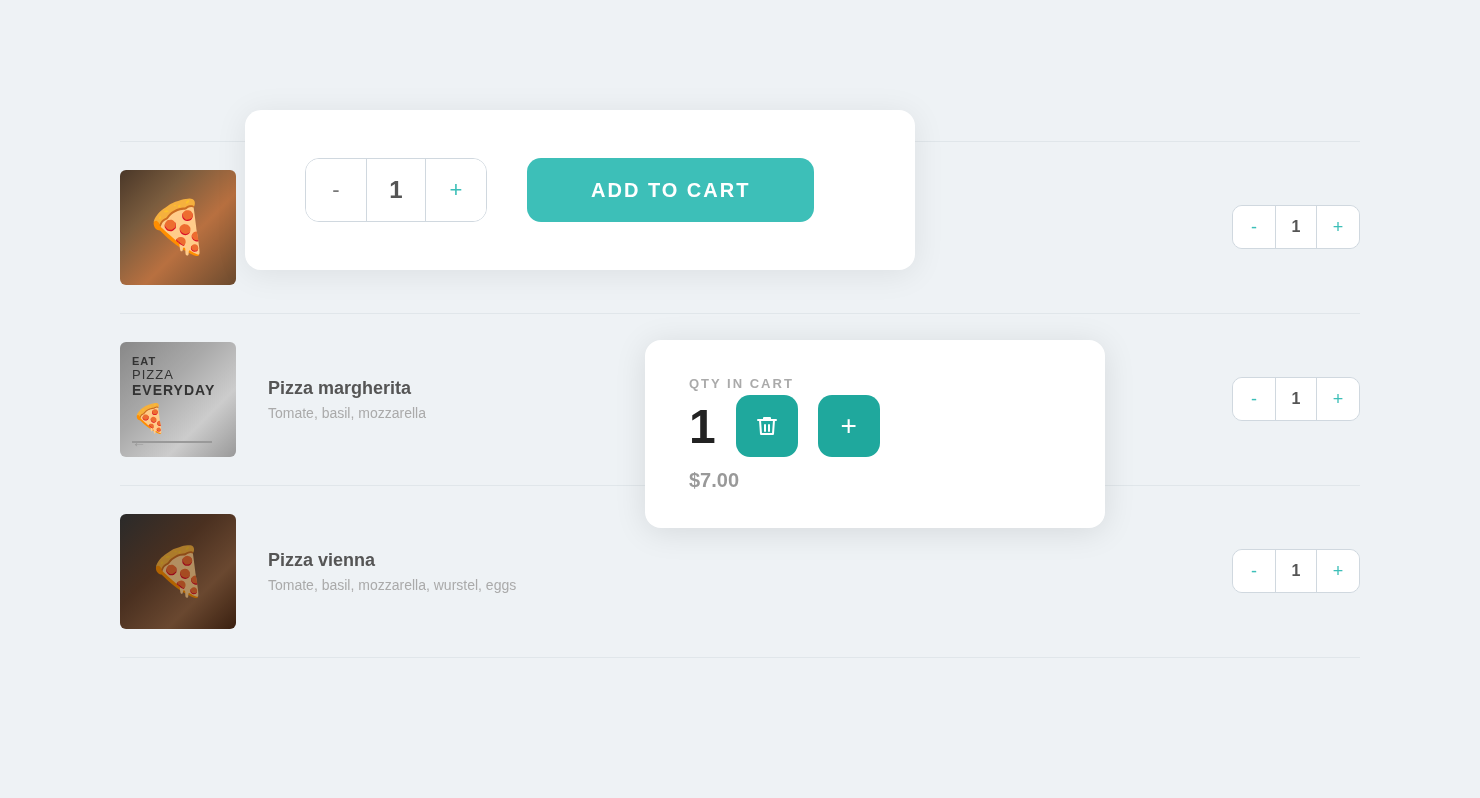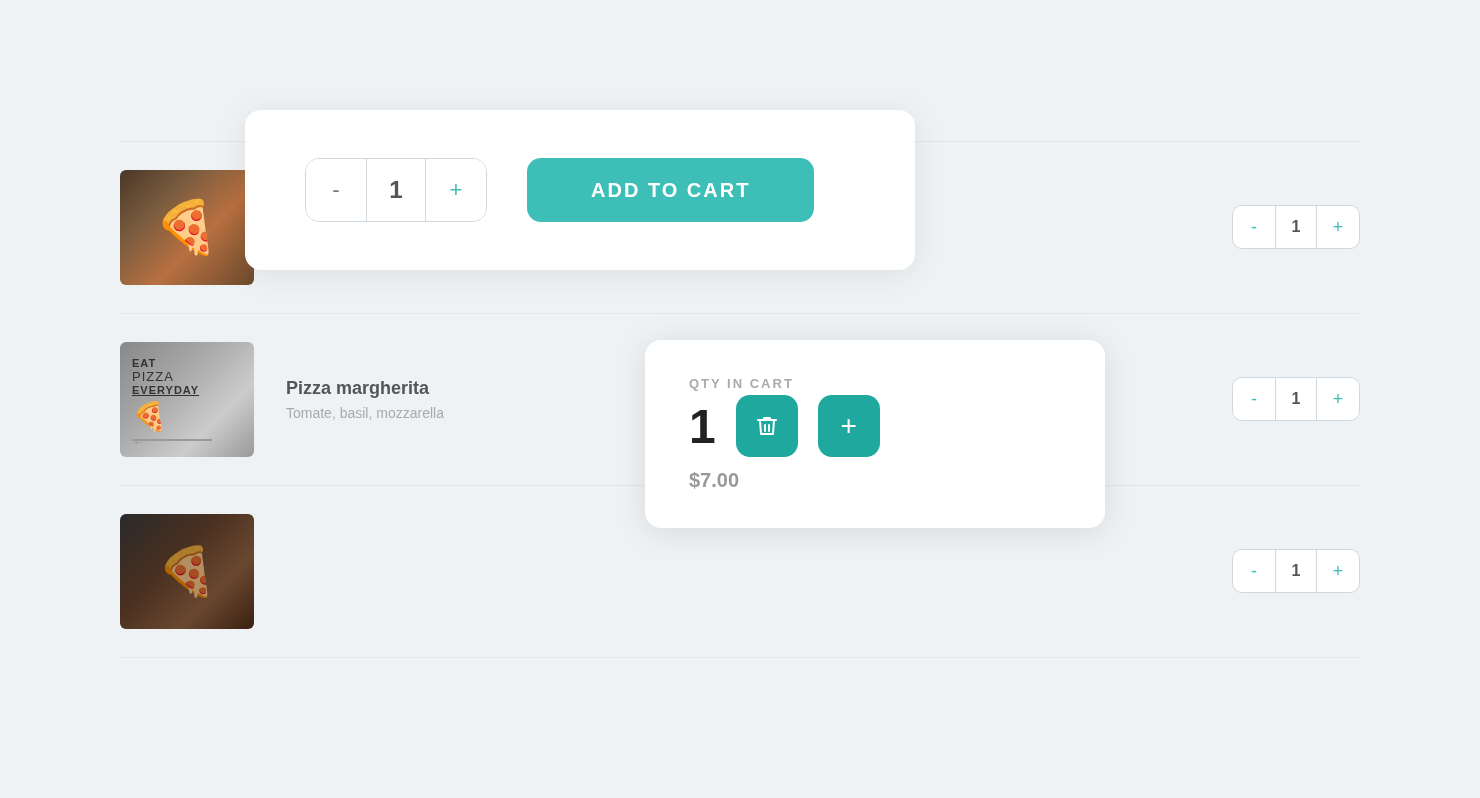--- a/index.html
+++ b/index.html
@@ -27,21 +27,21 @@
       display: flex;
       align-items: center;
       padding: 28px 0;
       border-bottom: 1px solid #e0e6ea;
       position: relative;
     }
 
     .list-row:first-child { border-top: 1px solid #e0e6ea; }
 
     .row-thumb {
-      width: 134px;
+      width: 116px;
       height: 115px;
       border-radius: 6px;
       overflow: hidden;
       flex-shrink: 0;
       background: #ccc;
     }
 
     
     .thumb-pizza1 {
       background: linear-gradient(135deg, #4a3728 0%, #7a5c3e 30%, #b87040 60%, #6b4a2e 100%);
@@ -53,21 +53,21 @@
     }
     .thumb-pizza2 {
       background: linear-gradient(135deg, #888 0%, #aaa 40%, #ccc 70%, #999 100%);
       display: flex; align-items: flex-start; justify-content: center;
       flex-direction: column;
       padding: 12px;
       position: relative;
     }
     .thumb-pizza2-text-eat { color: #333; font-weight: 900; font-size: 11px; letter-spacing: 1px; }
     .thumb-pizza2-text-pizza { color: #333; font-weight: 400; font-size: 13px; letter-spacing: 1px; text-align: right; }
-    .thumb-pizza2-text-everyday { color: #333; font-weight: 900; font-size: 11px; letter-spacing: 1px; text-decoration: underline; }
+    .thumb-pizza2-text-everyday { color: #333; font-weight: 900; font-size: 14px; letter-spacing: 1px; }
     .thumb-pizza2-icon { font-size: 28px; margin-top: 4px; }
     .thumb-pizza2-line {
       width: 80px; height: 2px; background: #999; margin-top: 6px;
       display: flex; align-items: center;
     }
     .thumb-pizza2-arrow::before { content: '←'; color: #999; font-size: 14px; }
 
     .thumb-pizza3 {
       background: linear-gradient(135deg, #2a2a2a 0%, #4a3020 40%, #6a4830 70%, #3a2010 100%);
       display: flex; align-items: center; justify-content: center;
@@ -288,20 +288,24 @@
     </div>
     <div class="row-qty">
       <button class="row-qty-btn">-</button>
       <div class="row-qty-val">1</div>
       <button class="row-qty-btn" style="color:#3dbfb8">+</button>
     </div>
   </div>
 
   <div class="list-row">
     <div class="row-thumb thumb-pizza3"></div>
+    <div class="row-info">
+      <div class="row-name">Pizza vienna</div>
+      <div class="row-desc">Tomate, basil, mozzarella, wurstel, eggs</div>
+    </div>
     <div class="row-qty">
       <button class="row-qty-btn">-</button>
       <div class="row-qty-val">1</div>
       <button class="row-qty-btn" style="color:#3dbfb8">+</button>
     </div>
   </div>
 
 </div>
 
 <div class="card-add">

